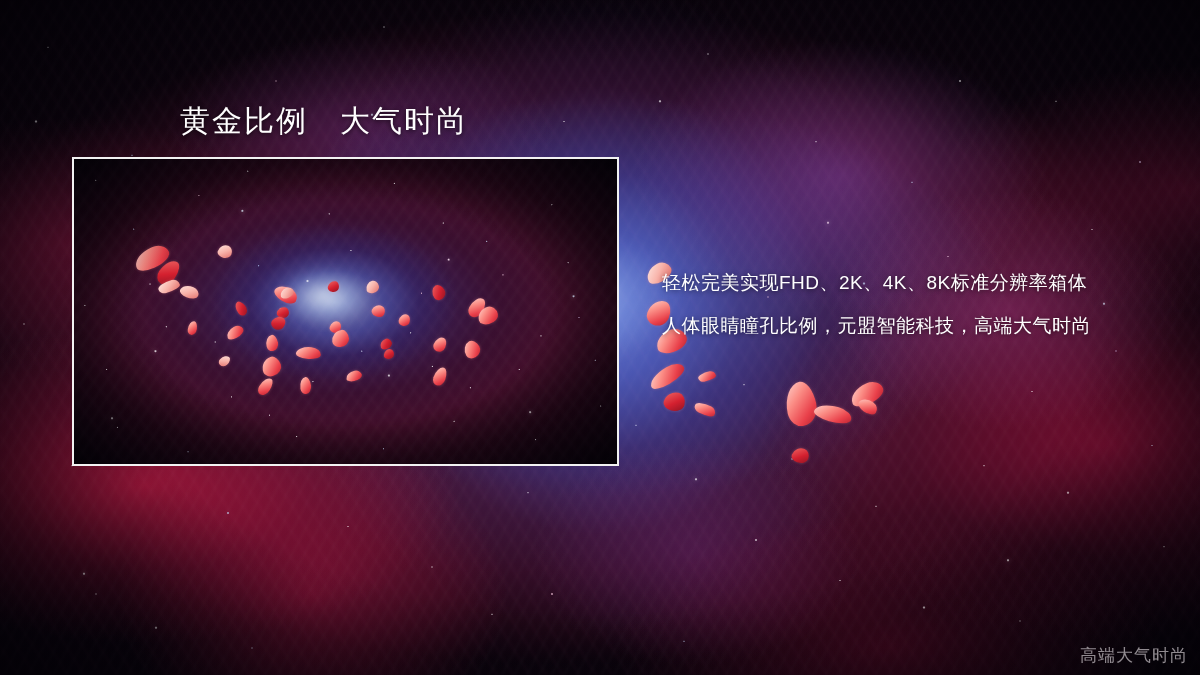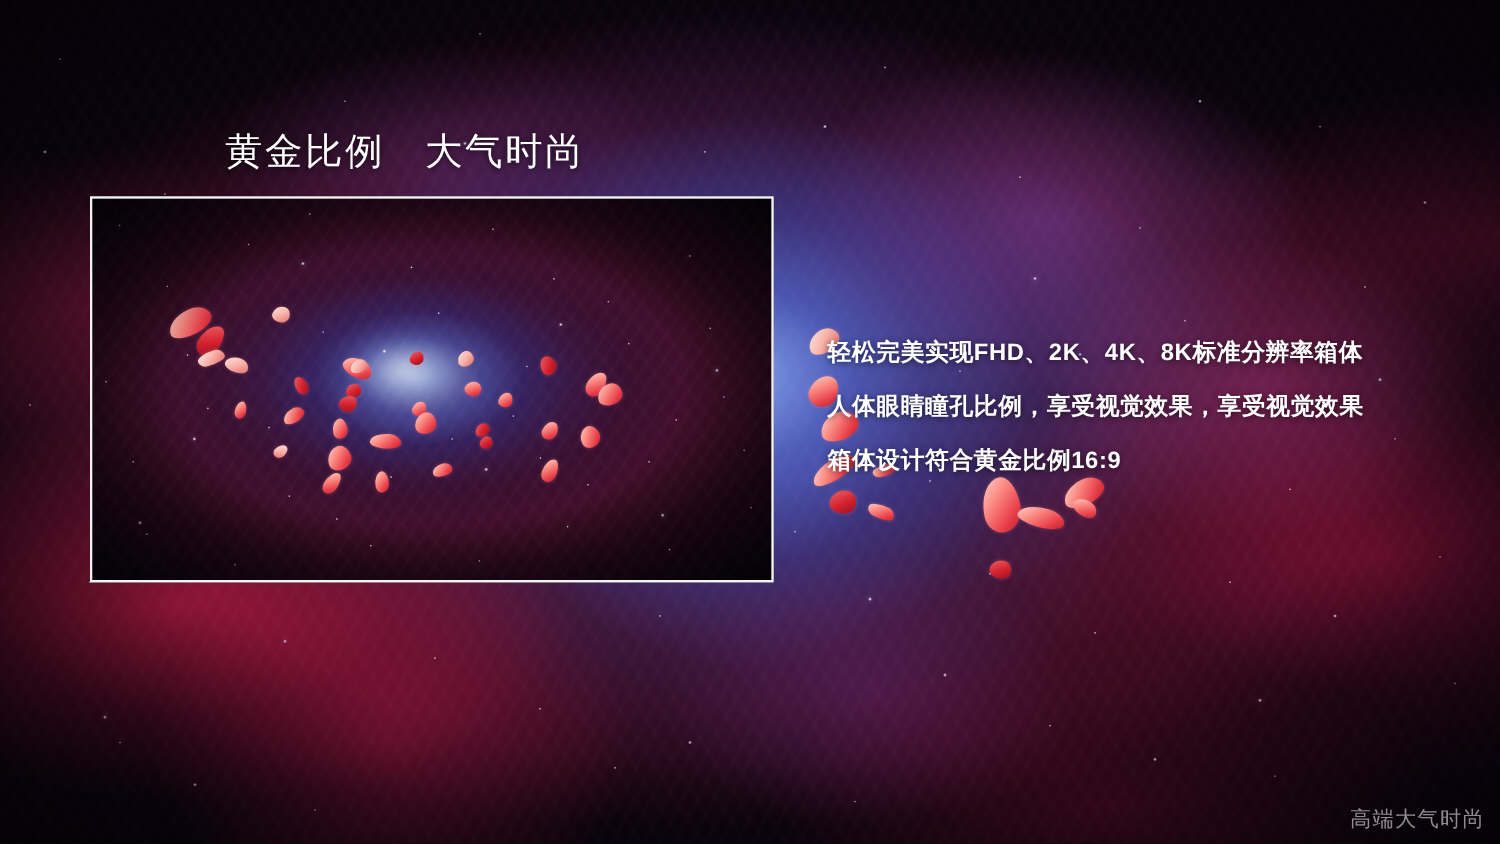--- a/index.html
+++ b/index.html
@@ -167,21 +167,21 @@
   .petal.pale{background:linear-gradient(140deg,#ffe8e2 0%,#f8b3aa 50%,#e06a66 100%);}
   .petal.deep{background:linear-gradient(140deg,#f06a68 0%,#d4202f 55%,#8d1322 100%);}
   .petal.sliver{border-radius:70% 30% 70% 30% / 50% 60% 40% 50%;}
 
   
   #slide-title{
     position:absolute;left:180px;top:101px;
     color:#ffffff;font-size:30px;letter-spacing:2px;white-space:pre;
     text-shadow:0 1px 5px rgba(0,0,0,.65);
   }
-  #body-copy{position:absolute;left:662px;top:261px;width:520px;font-weight:bold;}
+  #body-copy{position:absolute;left:662px;top:261px;width:520px;}
   .body-line{
     color:#ffffff;font-size:19px;line-height:43px;white-space:nowrap;
     letter-spacing:.5px;text-shadow:0 1px 5px rgba(0,0,0,.6);
   }
   #watermark{
     position:absolute;right:12px;bottom:8px;
     color:rgba(216,210,214,0.66);font-size:17px;letter-spacing:1px;
   }
 </style>
 </head>
@@ -254,19 +254,18 @@
   <span class="petal sliver" style="left:698px;top:372px;width:18px;height:9px;transform:rotate(-12deg);"></span>
   <span class="petal sliver" style="left:694px;top:404px;width:22px;height:11px;transform:rotate(26deg);"></span>
   <span class="petal" style="left:786px;top:382px;width:30px;height:44px;transform:rotate(-12deg);"></span>
   <span class="petal" style="left:814px;top:406px;width:38px;height:16px;transform:rotate(16deg);"></span>
   <span class="petal" style="left:850px;top:384px;width:34px;height:20px;transform:rotate(-24deg);"></span>
   <span class="petal deep" style="left:792px;top:448px;width:17px;height:15px;transform:rotate(20deg);"></span>
   <span class="petal" style="left:858px;top:400px;width:20px;height:13px;transform:rotate(36deg);"></span>
 
   <div id="body-copy">
     <div class="body-line">轻松完美实现FHD、2K、4K、8K标准分辨率箱体</div>
-    <div class="body-line">人体眼睛瞳孔比例，享受视觉效果，享受视觉效果</div>
-    <div class="body-line">箱体设计符合黄金比例16:9</div>
+    <div class="body-line">人体眼睛瞳孔比例，元盟智能科技，高端大气时尚</div>
   </div>
 
   <div id="watermark">高端大气时尚</div>
 
 </div>
 
 </body></html>

